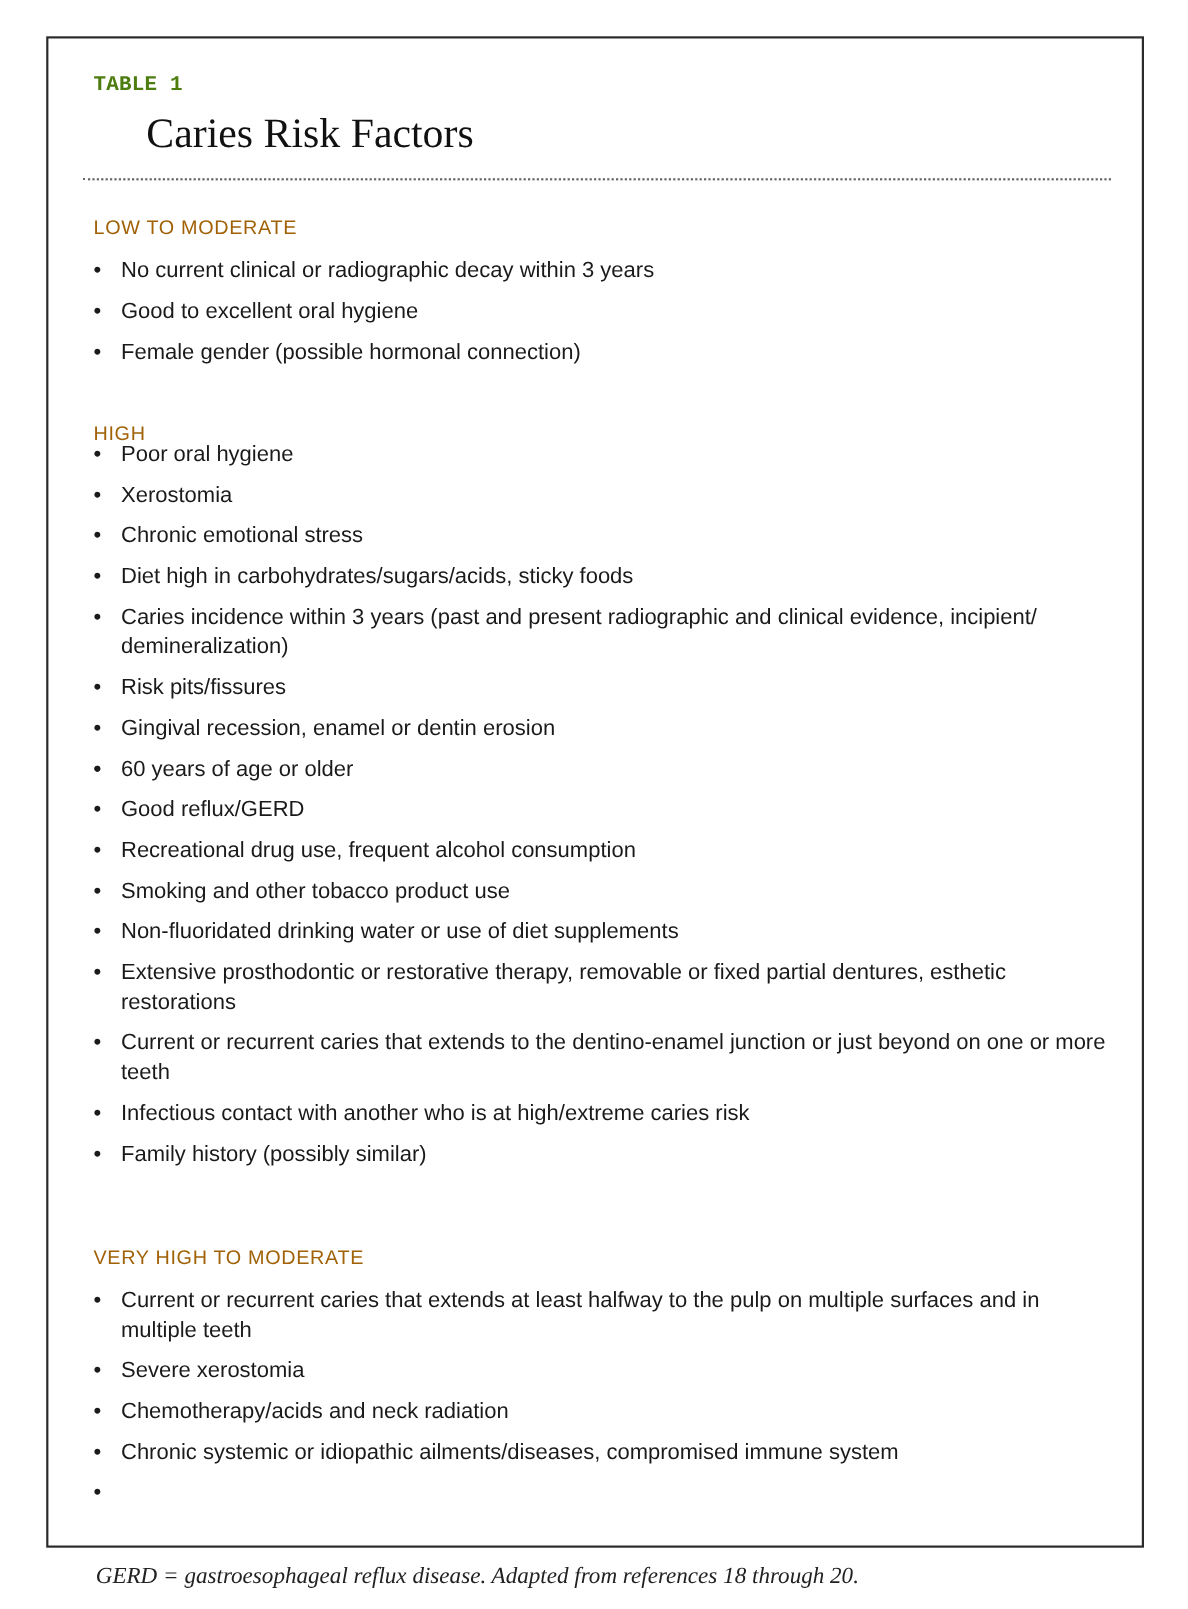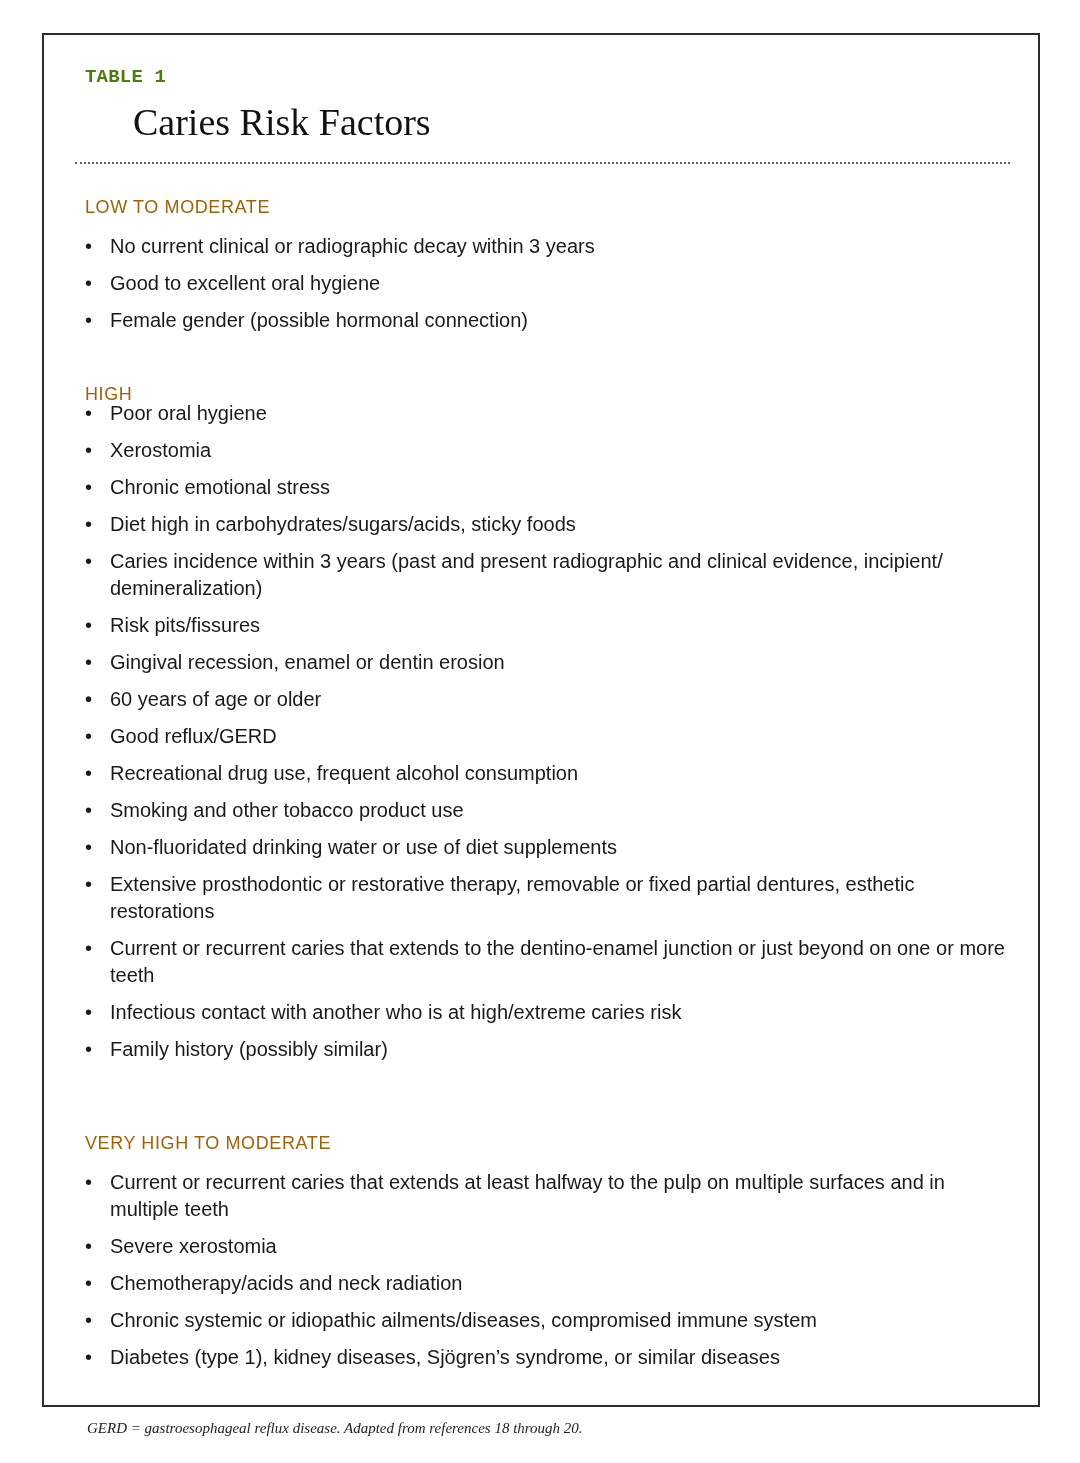--- a/index.html
+++ b/index.html
@@ -5,21 +5,21 @@
   html,body{margin:0;padding:0;background:#fff;}
   body{width:1080px;height:1463px;position:relative;overflow:hidden;}
   .frame{position:absolute;left:42px;top:33px;width:998px;height:1374px;border:2px solid #2b2b2b;box-sizing:border-box;}
   .table-label{position:absolute;left:85px;top:66px;font-family:Liberation Mono, monospace;font-weight:bold;font-size:19px;color:#4d7c0f;letter-spacing:0.2px;}
   .title{position:absolute;left:85px;top:100px;font-family:"Liberation Serif",serif;font-size:38px;color:#111;margin-left:48px;}
   .dotline{position:absolute;left:75px;top:162px;width:935px;border-top:2px dotted #666;}
   .section{position:absolute;left:85px;font-family:"Liberation Sans",sans-serif;font-size:18px;color:#a16207;letter-spacing:0.6px;}
   .list{position:absolute;left:85px;width:920px;font-family:"Liberation Sans",sans-serif;font-size:20px;color:#1a1a1a;margin:0;padding:0;list-style:none;}
   .list li{position:relative;padding-left:25px;line-height:27px;margin-bottom:10px;}
   .list li .bullet{position:absolute;left:0;top:0;}
-  .footnote{position:absolute;left:87px;top:1420px;font-family:"Liberation Serif",serif;font-style:italic;font-size:15px;color:#222;}
+  .footnote{position:absolute;left:87px;top:1420px;font-family:"Liberation Serif",serif;font-style:italic;font-size:21px;color:#222;}
 </style>
 </head>
 <body>
 
 <div class="frame"></div>
 <div class="table-label">TABLE 1</div>
 <div class="title">Caries Risk Factors</div>
 <div class="dotline"></div>
 
 <div class="section" style="top:197px">LOW TO MODERATE</div>
@@ -49,16 +49,16 @@
     <li><span class="bullet">•</span><span>Infectious contact with another who is at high/extreme caries risk</span></li>
     <li><span class="bullet">•</span><span>Family history (possibly similar)</span></li>
   </ul>
 
 <div class="section" style="top:1133px">VERY HIGH TO MODERATE</div>
 <ul class="list" id="list2" style="top:1169px">
     <li><span class="bullet">•</span><span>Current or recurrent caries that extends at least halfway to the pulp on multiple surfaces and in multiple teeth</span></li>
     <li><span class="bullet">•</span><span>Severe xerostomia</span></li>
     <li><span class="bullet">•</span><span>Chemotherapy/acids and neck radiation</span></li>
     <li><span class="bullet">•</span><span>Chronic systemic or idiopathic ailments/diseases, compromised immune system</span></li>
-    <li><span class="bullet">•</span><span>Diabetes (type 1), kidney diseases, Sjögren’s syndrome, or similar diseases</span></li>
+    <li><span class="bullet">•</span></li>
   </ul>
 
 <div class="footnote">GERD = gastroesophageal reflux disease. Adapted from references 18 through 20.</div>
 
 </body></html>

